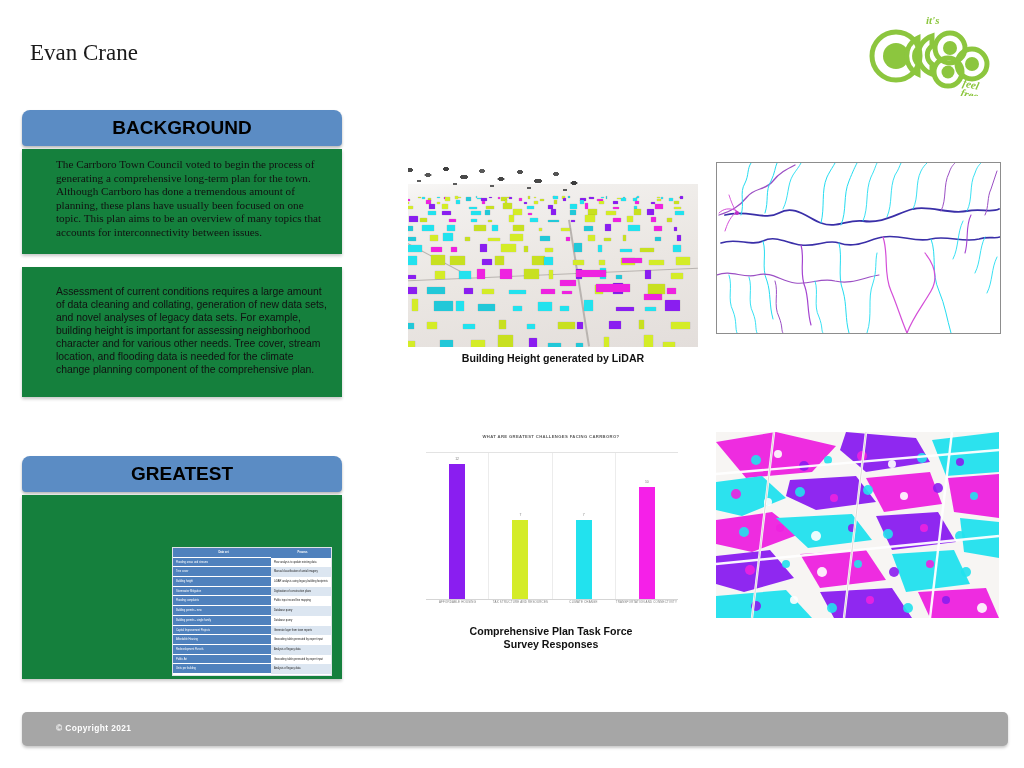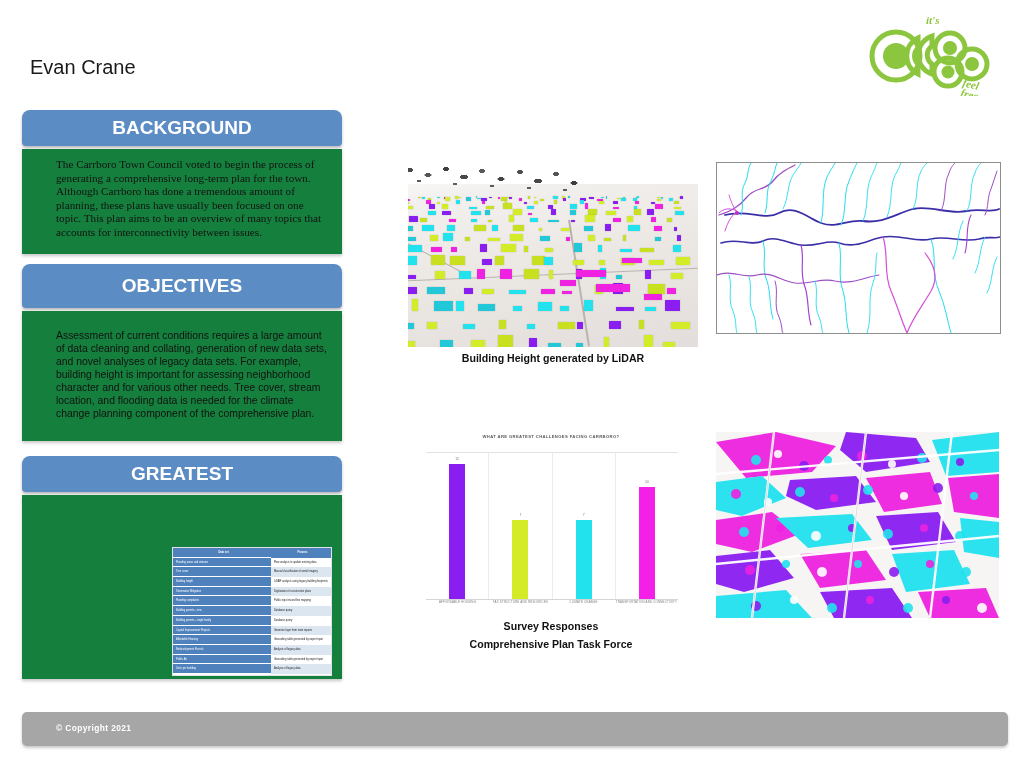--- a/index.html
+++ b/index.html
@@ -11,31 +11,31 @@
     position:relative;
   }
   
   .poster-header{position:absolute;left:0;top:0;width:1024px;height:100px;}
   .title{
     position:absolute;left:30px;top:22px;
     font-size:22px;font-weight:bold;color:#1a1a1a;
     letter-spacing:-0.2px;white-space:nowrap;
   }
   .author{
-    position:absolute;left:30px;top:56px;
-    font-size:20px;font-weight:400;color:#1a1a1a;
+    position:absolute;left:30px;top:40px;
+    font-size:23px;font-weight:400;color:#1a1a1a;font-family:Liberation Serif, serif;
   }
   .logo{position:absolute;left:866px;top:8px;width:130px;height:88px;}
 
   
   .panel{position:absolute;}
   .panel-head{
     background:#5b8cc4;
     border-radius:8px 8px 4px 4px;
-    color:#ffffff;
+    color:#000000;
     text-align:center;
     font-weight:bold;
     box-shadow:0 2px 3px rgba(0,0,0,.28);
     display:flex;align-items:center;justify-content:center;
   }
   .panel-body{
     background:#15803d;
     box-shadow:0 2px 3px rgba(0,0,0,.22);
   }
   .body-text{
@@ -215,21 +215,20 @@
 </div>
 
 <div class="panel" id="p-background">
   <div class="panel-head">BACKGROUND</div>
   <div class="panel-body">
     <div class="body-text">The Carrboro Town Council voted to begin the process of generating a comprehensive long-term plan for the town. Although Carrboro has done a tremendous amount of planning, these plans have usually been focused on one topic. This plan aims to be an overview of many topics that accounts for interconnectivity between issues.</div>
   </div>
 </div>
 
 <div class="panel" id="p-objectives">
-  <div class="panel-head">OBJECTIVES</div>
   <div class="panel-body">
     <div class="body-text">Assessment of current conditions requires a large amount of data cleaning and collating, generation of new data sets, and novel analyses of legacy data sets. For example, building height is important for assessing neighborhood character and for various other needs. Tree cover, stream location, and flooding data is needed for the climate change planning component of the comprehensive plan.</div>
   </div>
 </div>
 
 <div class="panel" id="p-methods">
   <div class="panel-head">GREATEST</div>
   <div class="panel-body">
     <div class="methods-table">
       <div class="mt-row mt-head">
@@ -587,22 +586,22 @@
             </div>
           </div>
         </div>
       <div class="cat-row" id="chart-cats">
           <div class="cat">AFFORDABLE HOUSING</div>
           <div class="cat">TAX STRUCTURE AND RESOURCES</div>
           <div class="cat">CLIMATE CHANGE</div>
           <div class="cat">TRANSPORTATION AND CONNECTIVITY</div>
         </div>
     </div>
+    <div class="fig-caption">Comprehensive Plan Task Force</div>
     <div class="fig-caption" style="margin-top:0">Survey Responses</div>
-    <div class="fig-caption">Comprehensive Plan Task Force</div>
   </div>
 
   <div class="fig" id="fig-tree">
     <div class="tree-map">
       <svg viewBox="0 0 283 186" aria-hidden="true">
         <rect x="0" y="0" width="283" height="186" fill="#f7f5f3"></rect>
         <g opacity="0.95">
           <path d="M0 10 L60 0 L120 14 L96 40 L30 46 Z" fill="#ee22e0"></path>
           <path d="M130 0 L200 6 L214 30 L150 40 L124 18 Z" fill="#8a1ef0"></path>
           <path d="M216 8 L283 0 L283 40 L230 44 Z" fill="#22e2ee"></path>

